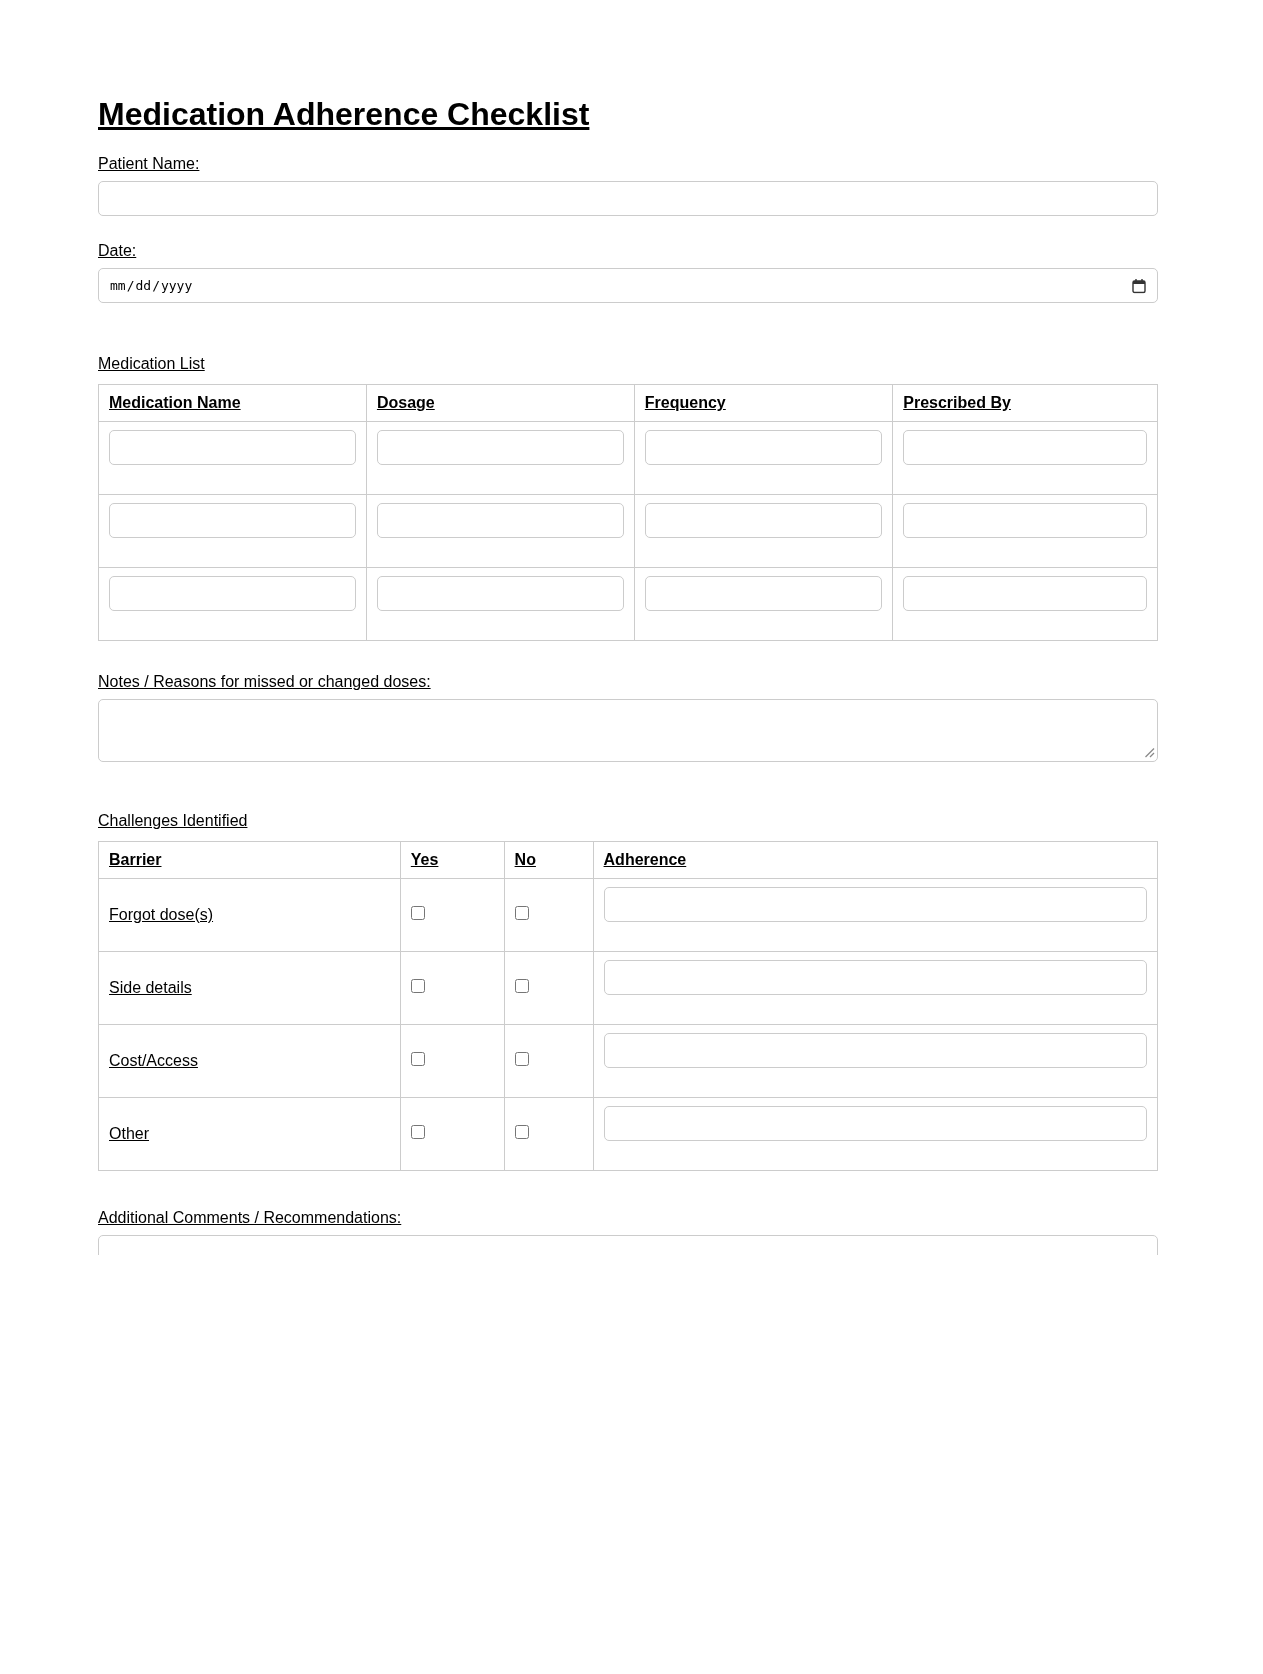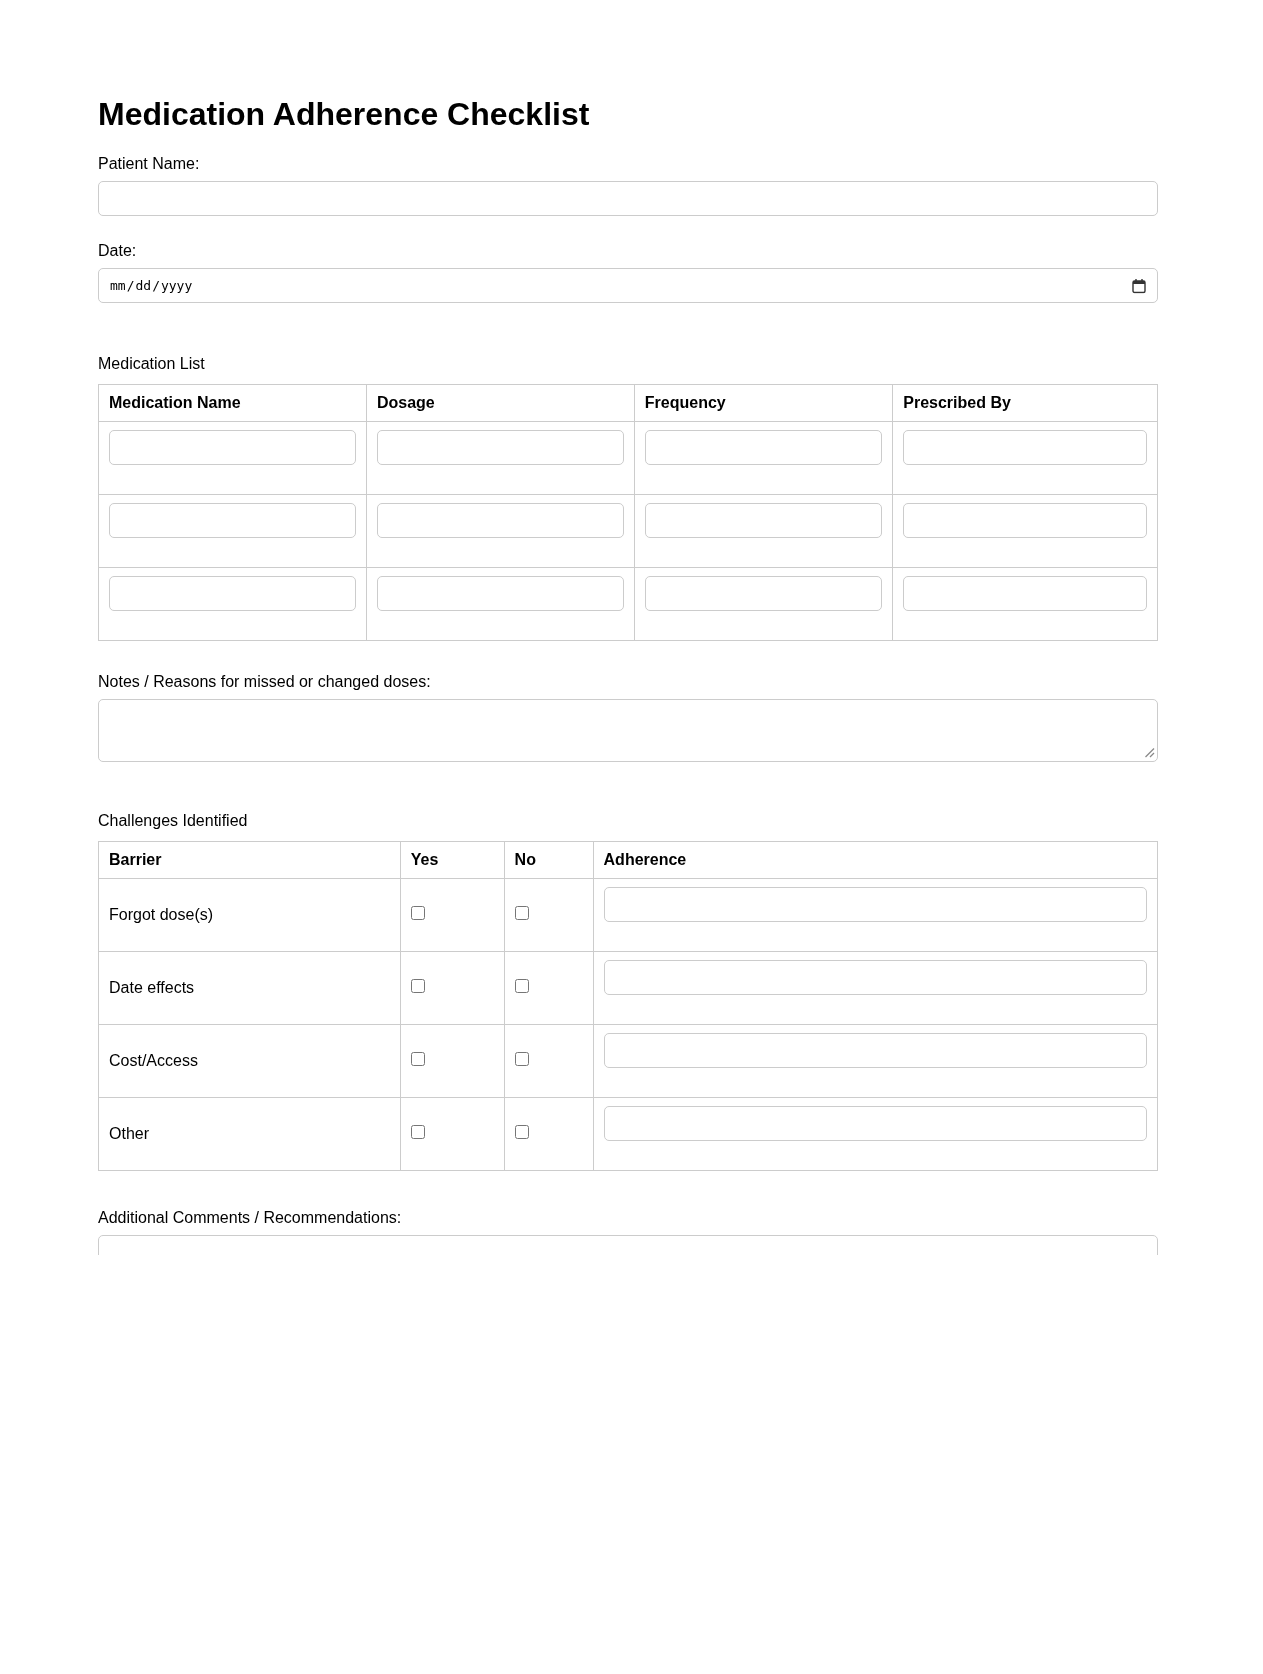--- a/index.html
+++ b/index.html
@@ -11,20 +11,21 @@
     width: 1263px;
     min-height: 1674px;
     font-family: "Liberation Sans", sans-serif;
     font-size: 16px;
     color: #000000;
   }
   .page {
     width: 1060px;
     margin-left: 98px;
     padding-top: 96px;
+    text-decoration: underline;
   }
   h1.title {
     font-size: 32px;
     font-weight: bold;
     margin: 0 0 22px 0;
   }
   .field-label { margin: 0 0 8px 0; }
   .field-gap   { margin-top: 26px; }
   .section-label { margin: 0 0 11px 0; }
   .sec-med        { margin-top: 52px; }
@@ -269,21 +270,21 @@
       <tbody>
         <tr>
           <td>Forgot dose(s)</td>
           <td><input class="cbx" type="checkbox" style=""></td>
           <td><input class="cbx" type="checkbox" style=""></td>
           <td>
               <input class="cell-input" type="text" style="">
             </td>
         </tr>
         <tr>
-          <td>Date effects</td>
+          <td>Side details</td>
           <td><input class="cbx" type="checkbox" style=""></td>
           <td><input class="cbx" type="checkbox" style=""></td>
           <td>
               <input class="cell-input" type="text" style="">
             </td>
         </tr>
         <tr>
           <td>Cost/Access</td>
           <td><input class="cbx" type="checkbox" style=""></td>
           <td><input class="cbx" type="checkbox" style=""></td>

